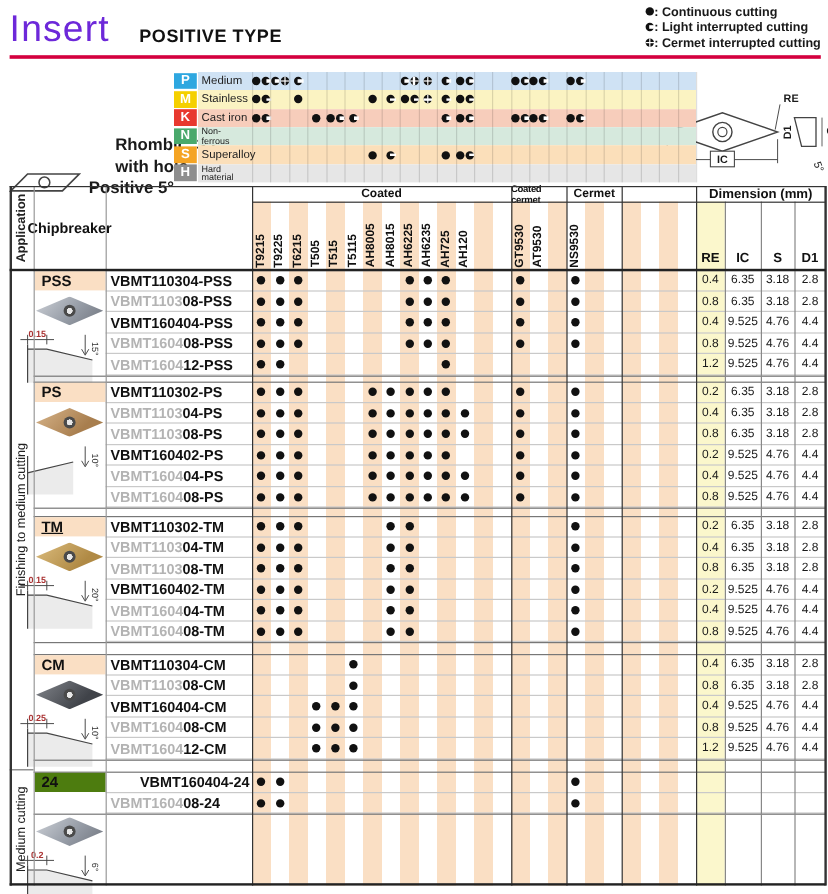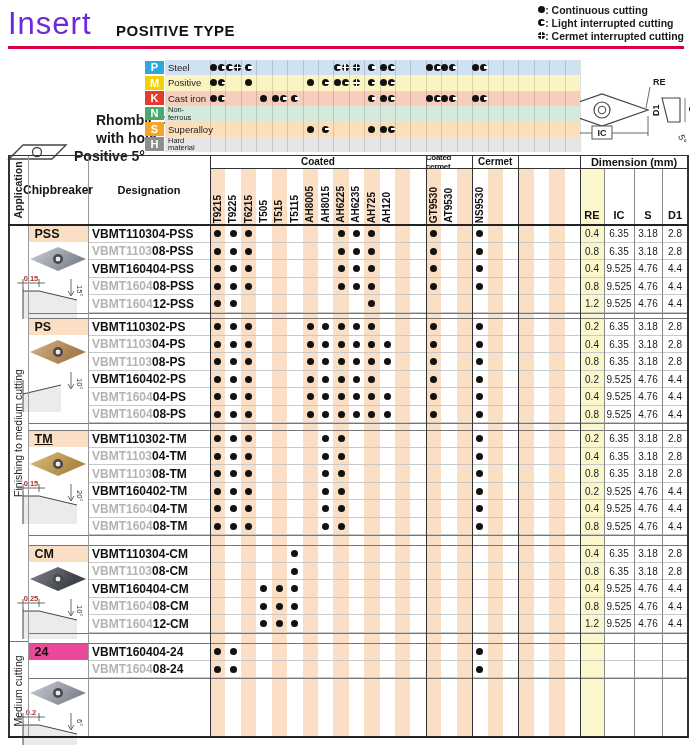--- a/index.html
+++ b/index.html
@@ -76,21 +76,20 @@
   <div class="shapeln" style="left:74px;top:148px;">Positive 5°</div>
   <svg class="abs" style="left:6px;top:138px;" width="64" height="30">
     <polygon points="3,21 17,7 60,7 46,21" fill="#fff" stroke="#444" stroke-width="1.4"></polygon>
     <circle cx="31" cy="14" r="4.5" fill="#fff" stroke="#444" stroke-width="1.3"></circle>
   </svg>
 
   <div class="hcell vert abs" style="left:8px;top:155px;width:20px;height:70px;">
       <span>Application</span>
     </div>
   <div class="hcell abs" style="left:28px;top:155px;width:60px;height:70px;font-size:12px;">Chipbreaker</div>
-  <div class="hcell abs" style="left:88px;top:155px;width:122px;height:70px;">Designation</div>
   <div class="hcell abs" style="left:580px;top:155px;width:108px;height:13px;">Dimension (mm)</div>
 
   <svg class="abs" style="left:550px;top:70px;" width="140" height="84">
     <path d="M6 40 L52 24 L98 40 L52 56 Z" fill="#fff" stroke="#444" stroke-width="1.2"></path>
     <circle cx="52" cy="40" r="8" fill="#fff" stroke="#444" stroke-width="1.2"></circle>
     <circle cx="52" cy="40" r="3.8" fill="#fff" stroke="#444" stroke-width="1"></circle>
     <line x1="100" y1="17" x2="96" y2="38" stroke="#444" stroke-width=".8"></line>
     <text x="103" y="15" font-size="9" font-weight="bold" fill="#1a1a1a">RE</text>
     <line x1="6" y1="46" x2="6" y2="66" stroke="#444" stroke-width=".8"></line>
     <line x1="98" y1="46" x2="98" y2="66" stroke="#444" stroke-width=".8"></line>
@@ -102,21 +101,21 @@
     <text transform="rotate(90 139 36)" x="139" y="36" font-size="9" font-weight="bold" fill="#1a1a1a">S</text>
     <text transform="rotate(-90 109 46)" x="109" y="46" font-size="9" font-weight="bold" fill="#1a1a1a">D1</text>
     <text transform="rotate(70 128 66)" x="128" y="66" font-size="9" fill="#1a1a1a">5°</text>
   </svg>
 
   <div id="gen" class="abs" style="left:0;top:0;width:690px;height:745px;">
       <div style="position: absolute; left: 210px; top: 168px; width: 370.008px; height: 570px; background: repeating-linear-gradient(90deg, rgb(250, 223, 196) 0px, rgb(250, 223, 196) 15.417px, rgb(255, 255, 255) 15.417px, rgb(255, 255, 255) 30.834px);"></div>
       <div style="position: absolute; left: 580px; top: 168px; width: 24px; height: 570px; background: rgb(251, 247, 204);"></div>
       <div style="position: absolute; left: 165px; top: 60px; width: 415px; height: 15.34px; background: rgb(207, 226, 244);"></div>
       <div class="mat-letter" style="position: absolute; left: 145px; top: 60.5px; width: 19px; height: 13.84px; background: rgb(46, 167, 224);">P</div>
-      <div class="mat-name" style="position: absolute; left: 168px; top: 60px; width: 44px; height: 15.34px;">Steel</div>
+      <div class="mat-name" style="position: absolute; left: 168px; top: 60px; width: 44px; height: 15.34px;">Medium</div>
       <div class="symwrap" style="position: absolute; left: 209.708px; top: 60px; width: 16px; height: 15.34px;">
         <span class="sym dot"></span>
         <span class="sym light"></span>
       </div>
       <div class="symwrap" style="position: absolute; left: 225.125px; top: 60px; width: 16px; height: 15.34px;">
         <span class="sym light"></span>
         <span class="sym heavy"></span>
       </div>
       <div class="symwrap" style="position: absolute; left: 240.542px; top: 60px; width: 16px; height: 15.34px;">
         <span class="sym light"></span>
@@ -142,21 +141,21 @@
       <div class="symwrap" style="position: absolute; left: 440.964px; top: 60px; width: 16px; height: 15.34px;">
         <span class="sym dot"></span>
         <span class="sym light"></span>
       </div>
       <div class="symwrap" style="position: absolute; left: 471.798px; top: 60px; width: 16px; height: 15.34px;">
         <span class="sym dot"></span>
         <span class="sym light"></span>
       </div>
       <div style="position: absolute; left: 165px; top: 75.34px; width: 415px; height: 15.34px; background: rgb(251, 243, 194);"></div>
       <div class="mat-letter" style="position: absolute; left: 145px; top: 75.84px; width: 19px; height: 13.84px; background: rgb(245, 208, 0);">M</div>
-      <div class="mat-name" style="position: absolute; left: 168px; top: 75.34px; width: 44px; height: 15.34px;">Positive</div>
+      <div class="mat-name" style="position: absolute; left: 168px; top: 75.34px; width: 44px; height: 15.34px;">Stainless</div>
       <div class="symwrap" style="position: absolute; left: 209.708px; top: 75.34px; width: 16px; height: 15.34px;">
         <span class="sym dot"></span>
         <span class="sym light"></span>
       </div>
       <div class="symwrap" style="position: absolute; left: 240.542px; top: 75.34px; width: 16px; height: 15.34px;">
         <span class="sym dot"></span>
       </div>
       <div class="symwrap" style="position: absolute; left: 302.211px; top: 75.34px; width: 16px; height: 15.34px;">
         <span class="sym dot"></span>
       </div>
@@ -698,34 +697,34 @@
       </div>
       <div class="dotc" style="position: absolute; left: 260.459px; top: 620.25px;"></div>
       <div class="dotc" style="position: absolute; left: 275.876px; top: 620.25px;"></div>
       <div class="dotc" style="position: absolute; left: 291.293px; top: 620.25px;"></div>
       <div class="dimv" style="position: absolute; left: 580px; top: 615px; width: 24px; height: 17.5px;">1.2</div>
       <div class="dimv" style="position: absolute; left: 604px; top: 615px; width: 30px; height: 17.5px;">9.525</div>
       <div class="dimv" style="position: absolute; left: 634px; top: 615px; width: 28px; height: 17.5px;">4.76</div>
       <div class="dimv" style="position: absolute; left: 662px; top: 615px; width: 26px; height: 17.5px;">4.4</div>
       <div style="position: absolute; left: 28px; top: 632.5px; width: 660px; height: 1px; background: rgb(119, 119, 119);"></div>
       <div style="position: absolute; left: 28px; top: 643px; width: 660px; height: 1px; background: rgb(119, 119, 119);"></div>
-      <div class="gblabel" style="position: absolute; left: 28.5px; top: 644px; width: 59px; height: 16px; background: #ec4899;">24</div>
+      <div class="gblabel" style="position: absolute; left: 28.5px; top: 644px; width: 59px; height: 16px; background: #4d7c0f;">24</div>
       <div class="photo silver" style="position: absolute; left: 30px; top: 681px; width: 56px; height: 24px;">
         <span class="hole"></span>
       </div>
       <div class="diag" style="position: absolute; left: 15px; top: 709px; width: 70px; height: 46px;"><svg width="70" height="46" viewBox="0 0 70 46">
           <path d="M8 44 L8 16 L24 16 L62 25 L62 44 Z" fill="#ddd" opacity=".6"></path>
           <path d="M8 12 L8 44 M8 16 L24 16 L62 25" stroke="#444" stroke-width="1" fill="none"></path>
           <path d="M2 8 L30 8 M8 4 L8 12 M24 4 L24 12" stroke="#444" stroke-width=".8" fill="none"></path>
           <text x="16" y="6" font-size="7.5" text-anchor="middle" fill="#a33" font-weight="bold">0.2</text>
           <path d="M56 4 L56 20 M53 16 L56 21 L59 16" stroke="#444" stroke-width=".8" fill="none"></path>
           <text transform="rotate(90 62 10)" x="62" y="10" font-size="7.5" fill="#333">6°</text>
         </svg></div>
       <div style="position: absolute; left: 88px; top: 659.5px; width: 600px; height: 1px; background: rgb(201, 201, 201);"></div>
-      <div class="des" style="position: absolute; left: 92px; top: 643px; width: 116px; height: 17.5px;">
+      <div class="des" style="position: absolute; left: 92px; top: 643px; width: 116px; height: 17.5px; justify-content: flex-end;">
         <span class="blk">VBMT160404-24</span>
       </div>
       <div class="dotc" style="position: absolute; left: 214.208px; top: 648.25px;"></div>
       <div class="dotc" style="position: absolute; left: 229.625px; top: 648.25px;"></div>
       <div class="dotc" style="position: absolute; left: 476.298px; top: 648.25px;"></div>
       <div style="position: absolute; left: 88px; top: 677px; width: 600px; height: 1px; background: rgb(201, 201, 201);"></div>
       <div class="des" style="position: absolute; left: 92px; top: 660.5px; width: 116px; height: 17.5px;">
         <span class="gray">VBMT1604</span>
         <span class="blk">08-24</span>
       </div>

